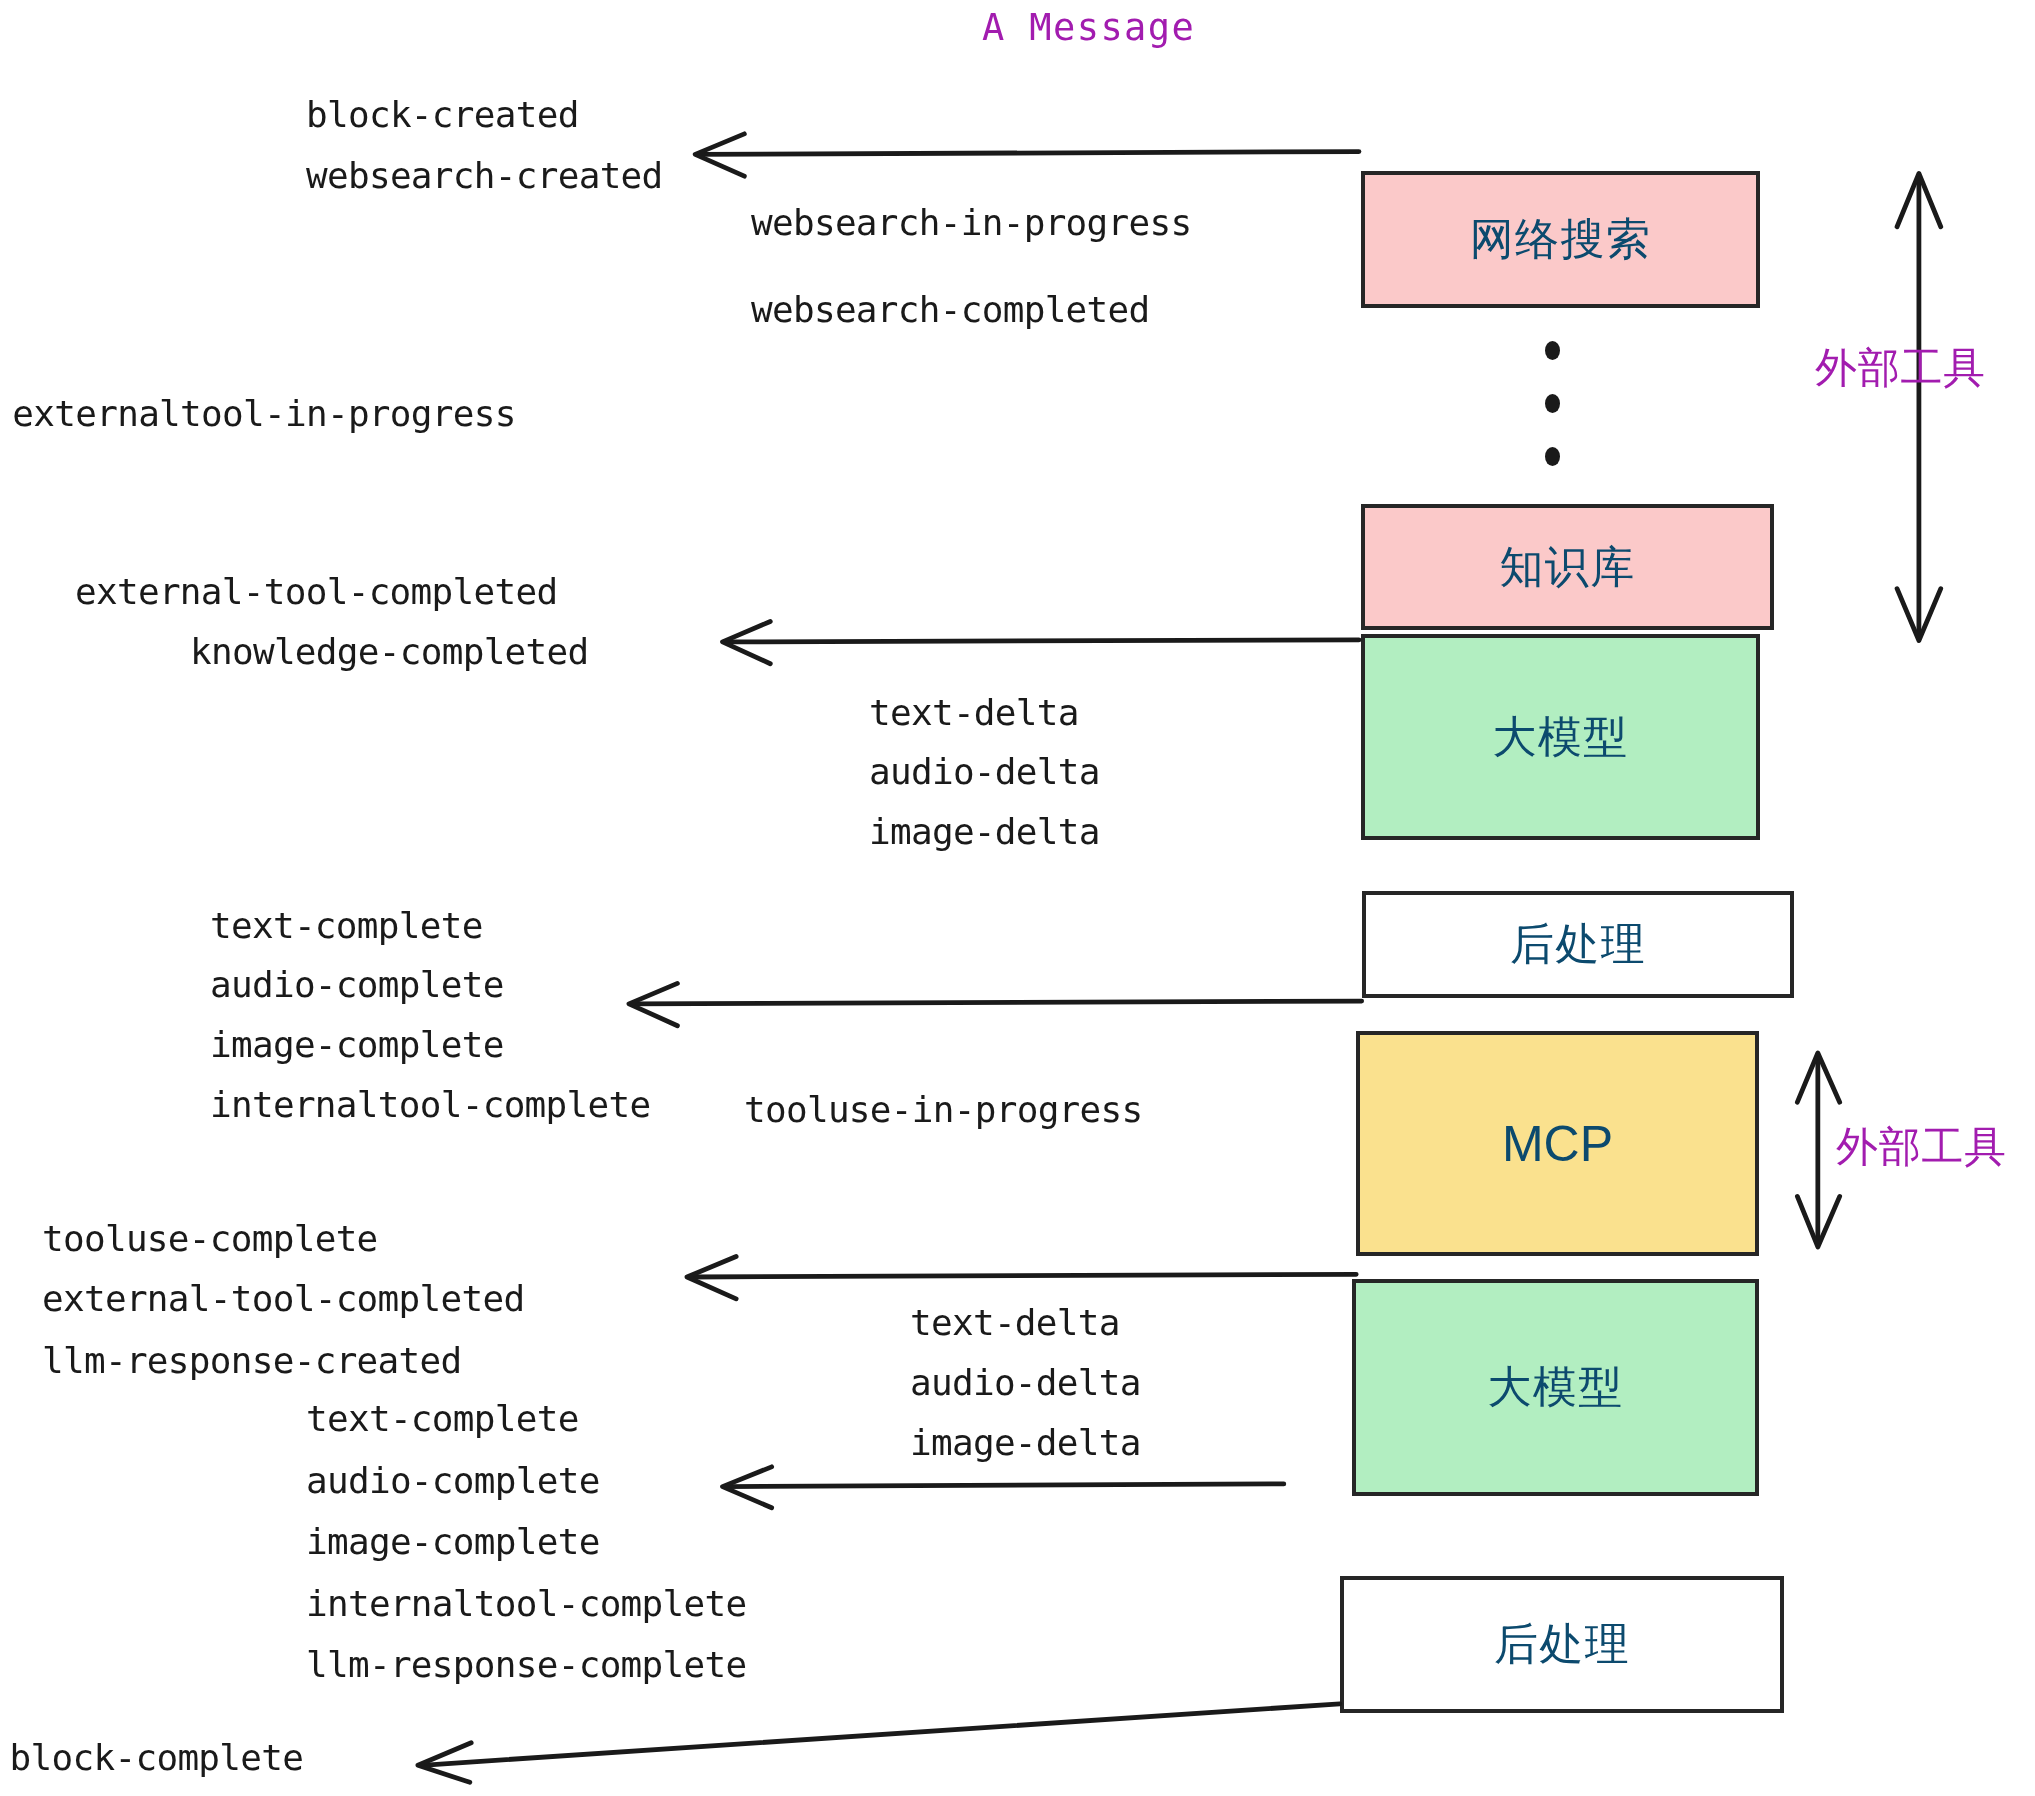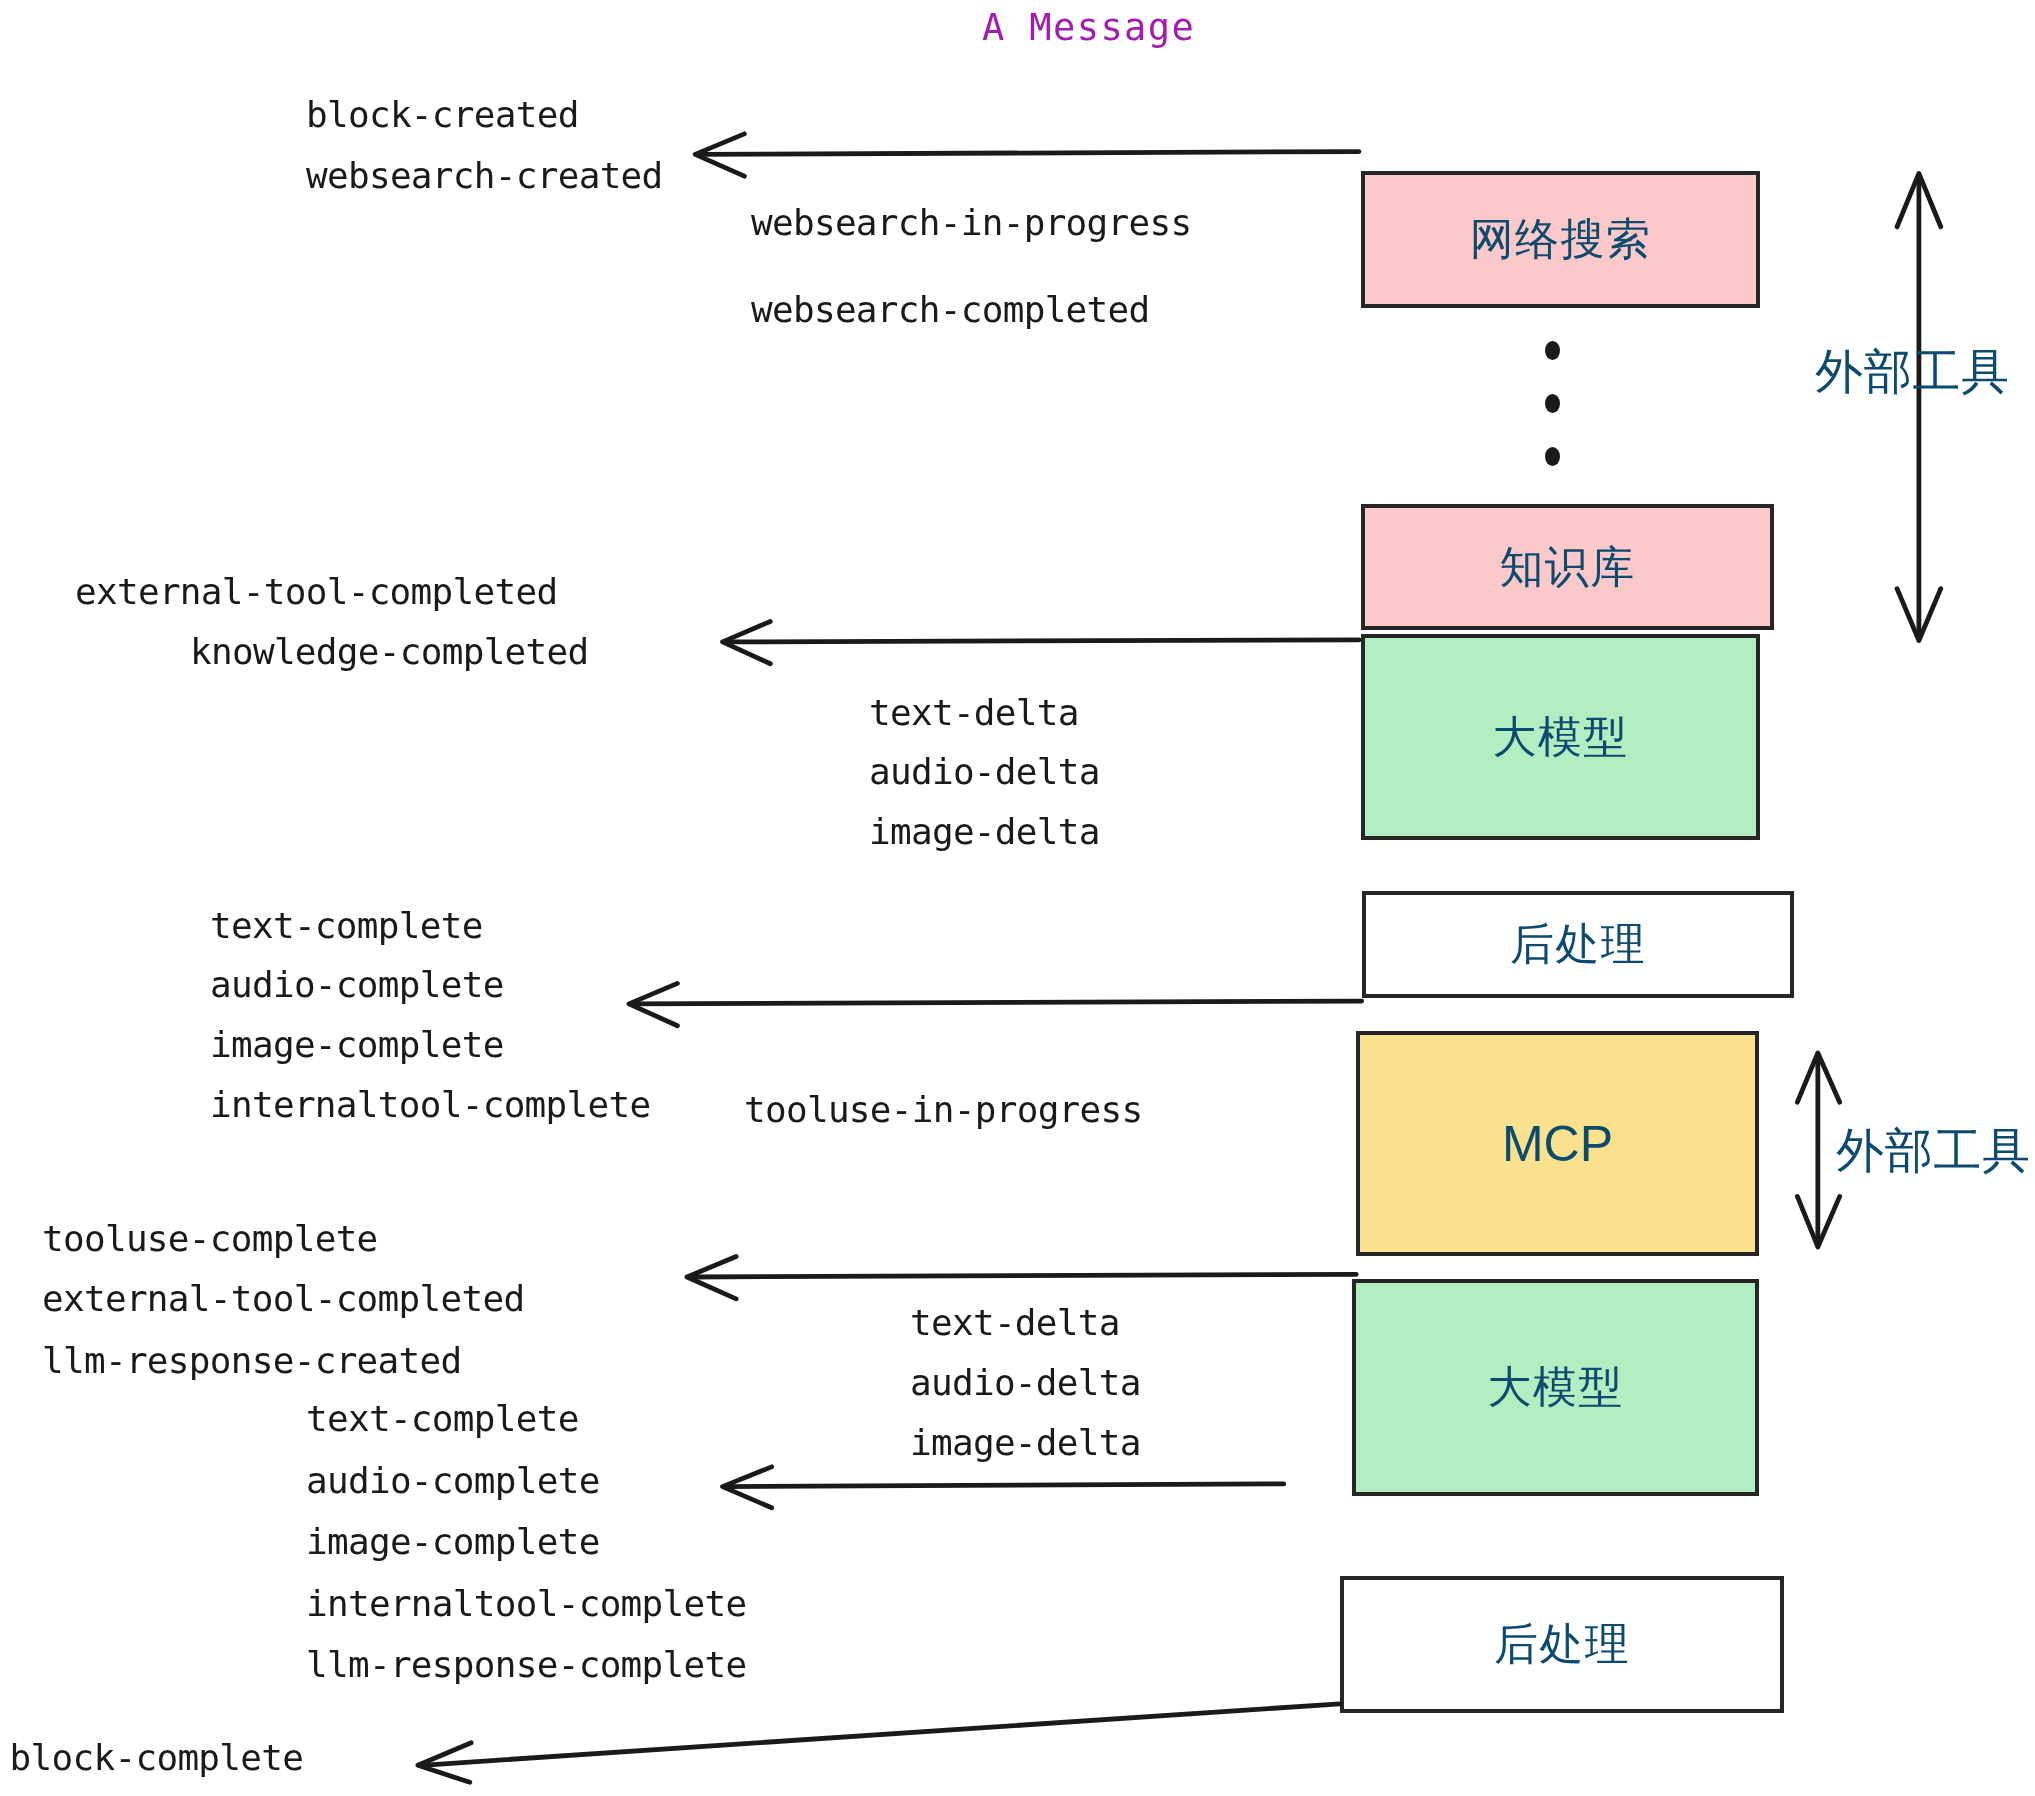--- a/index.html
+++ b/index.html
@@ -4,23 +4,23 @@
 <style>
   html,body{margin:0;padding:0;background:#ffffff;}
   body{font-family:"DejaVu Sans Mono","Liberation Mono",monospace;}
   #stage{position:relative;width:2035px;height:1796px;background:#fff;overflow:hidden;}
   .lbl{position:absolute;white-space:nowrap;color:#1a1a1a;
        font-family:"DejaVu Sans Mono","Liberation Mono",monospace;
        font-size:36px;line-height:1;letter-spacing:-0.7px;}
   .title{position:absolute;white-space:nowrap;color:#a21caf;
        font-family:"DejaVu Sans Mono","Liberation Mono",monospace;
        font-size:37px;letter-spacing:1.4px;}
-  .cjk{position:absolute;white-space:nowrap;color:#0c4a6e;
+  .cjk{position:absolute;white-space:nowrap;color:#a21caf;
        font-family:Liberation Mono, monospace;
-       font-size:48px;letter-spacing:0.7px;}
+       font-size:42px;letter-spacing:0.7px;}
   .box{position:absolute;border:4.1px solid #262626;box-sizing:border-box;
        display:flex;align-items:center;justify-content:center;}
   .box span{font-family:"DejaVu Sans","Liberation Sans",sans-serif;
        font-size:44px;color:#0c4a6e;letter-spacing:1.4px;}
   .box span.latin{font-family:Liberation Sans, sans-serif;
        font-size:50px;letter-spacing:0;}
   .dots{position:absolute;display:flex;flex-direction:column;align-items:center;}
   .dots i{display:block;width:15px;height:19px;border-radius:50%;background:#1a1a1a;margin-bottom:34px;}
   svg.ov{position:absolute;left:0;top:0;width:2035px;height:1796px;overflow:visible;pointer-events:none;}
 </style>
@@ -110,20 +110,21 @@
         <path d="M2632 1752 L2662 1826 L2694 1752"></path>
       </g>
 
     </g>
   </svg>
 
   <div class="lbl" style="left:306px;  top:97px;">block-created</div>
   <div class="lbl" style="left:306px;  top:158px;text-align:right;">websearch-created</div>
   <div class="lbl" style="left:751px; top:205px;">websearch-in-progress</div>
   <div class="lbl" style="left:751px; top:292px;">websearch-completed</div>
+  <div class="lbl" style="left:12.3px;   top:396px;">externaltool-in-progress</div>
 
   <div class="lbl" style="left:75px;  top:574px;">external-tool-completed</div>
   <div class="lbl" style="left:190px;  top:634px;">knowledge-completed</div>
 
   <div class="lbl" style="left:869px; top:695px;">text-delta</div>
   <div class="lbl" style="left:869px; top:754px;">audio-delta</div>
   <div class="lbl" style="left:869px; top:814px;">image-delta</div>
 
   <div class="lbl" style="left:210px;  top:908px;">text-complete</div>
   <div class="lbl" style="left:210px;  top:967px;">audio-complete</div>

